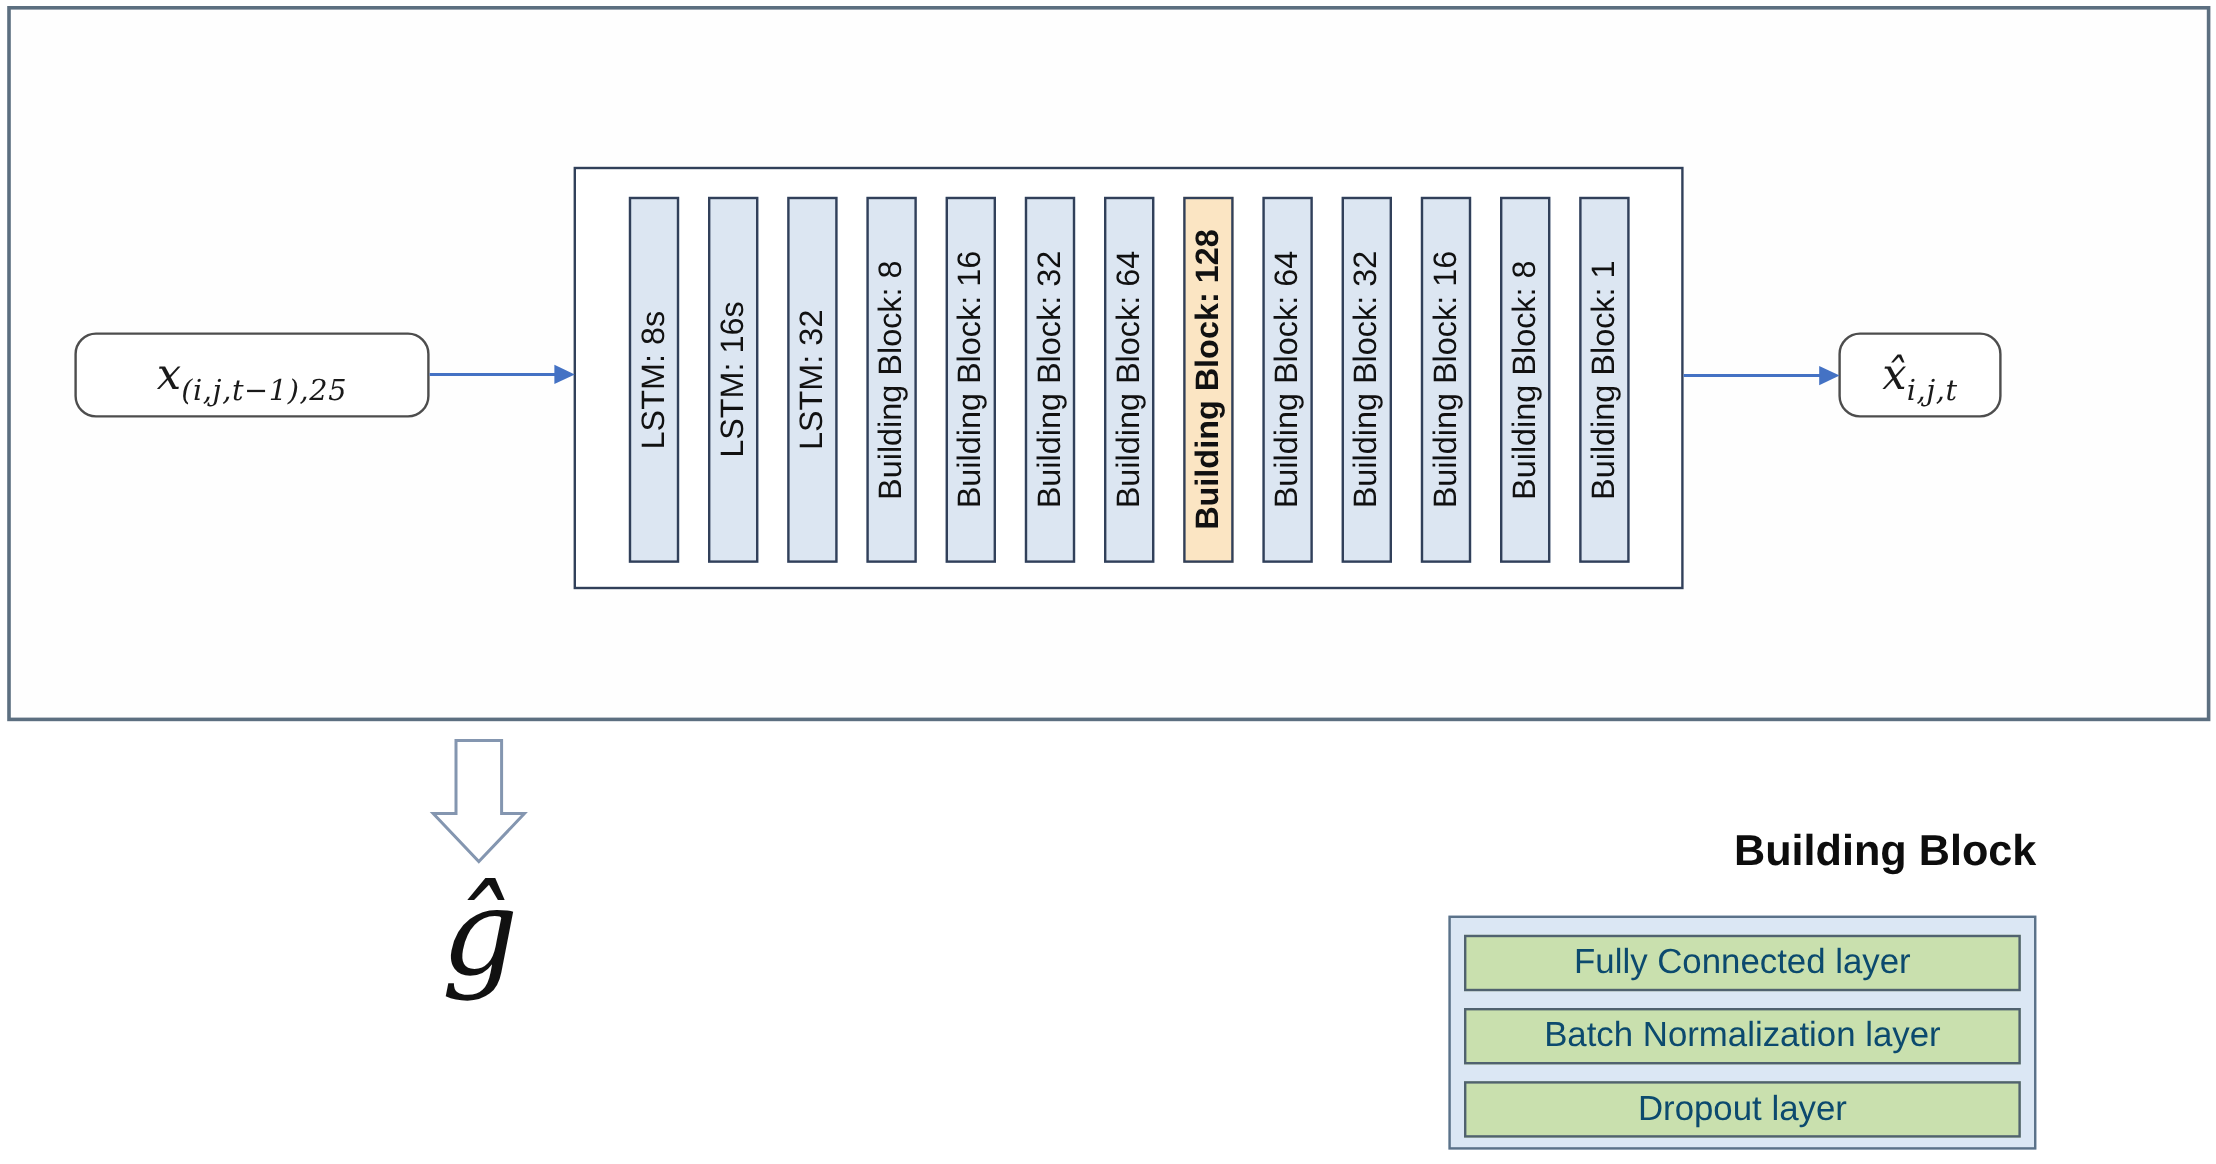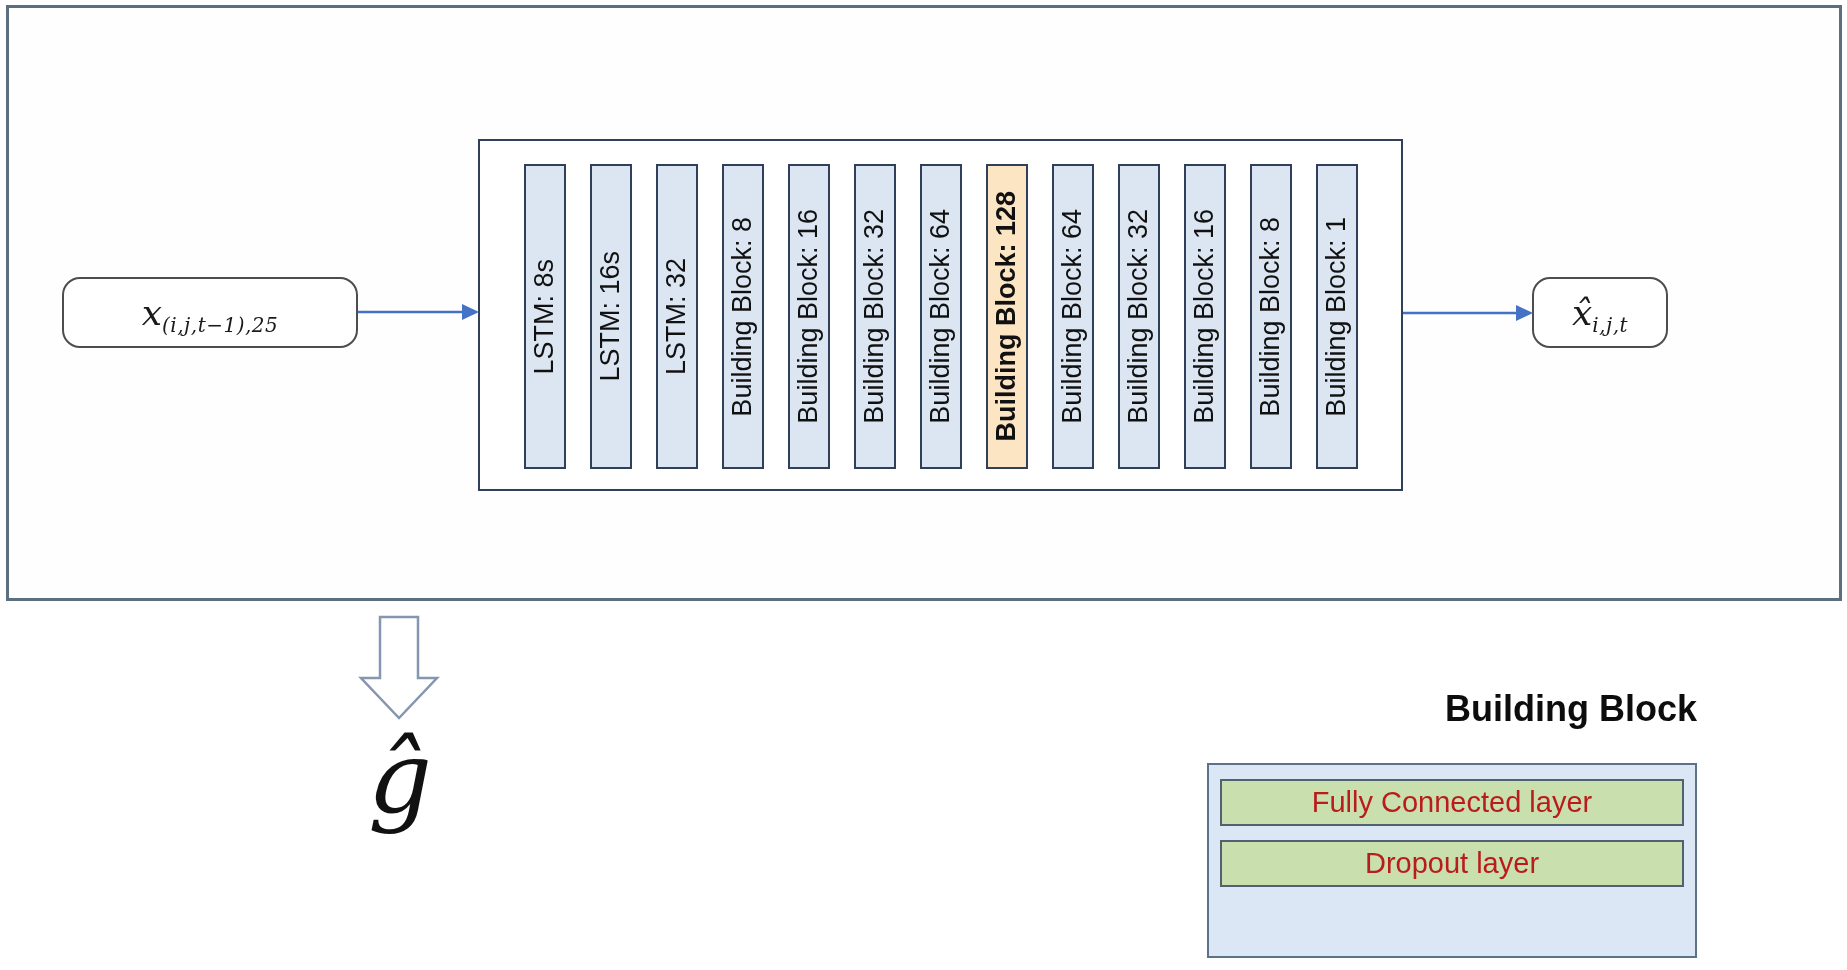--- a/index.html
+++ b/index.html
@@ -17,21 +17,21 @@
 
   
   .io-box{
     background:#ffffff;border:2px solid #4d4d4d;border-radius:18px;
     display:flex;align-items:center;justify-content:center;
     font-family:"DejaVu Serif", serif;font-style:italic;color:#1a1a1a;
   }
   #input-box{left:62px;top:277px;width:296px;height:71px;}
   #output-box{left:1532px;top:277px;width:136px;height:71px;}
   .math-base{font-size:36px;line-height:1;}
-  .math-sub{font-size:20px;line-height:1;position:relative;top:12px;letter-spacing:0.5px;}
+  .math-sub{font-size:24px;line-height:1;position:relative;top:12px;letter-spacing:0.5px;}
 
   
   #main-box{
     left:478px;top:139px;width:925px;height:352px;
     border:2px solid var(--box-border,#31405a);background:#ffffff;
     display:flex;justify-content:center;align-items:flex-start;
     gap:24px;padding-top:23px;
   }
   .bar{
     width:42px;height:305px;flex:0 0 42px;box-sizing:border-box;
@@ -52,21 +52,21 @@
   }
   #legend-box{
     left:1207px;top:763px;width:490px;height:195px;
     background:var(--legend-fill,#dbe7f4);border:2px solid #5b7289;
     display:flex;flex-direction:column;gap:14px;padding:14px 11px 12px 11px;
   }
   .legend-row{
     height:47px;flex:0 0 47px;box-sizing:border-box;
     background:var(--legend-row-fill,#c9e0ae);border:2px solid #50626f;
     display:flex;align-items:center;justify-content:center;
-    font-size:29px;color:#b91c1c;
+    font-size:29px;color:#0c4a6e;
   }
 
   
   #g-hat{
     left:340px;top:712px;width:120px;height:130px;
     display:flex;align-items:center;justify-content:center;
     font-family:"DejaVu Serif", serif;font-style:italic;
     font-size:100px;color:#111;
   }
 
@@ -137,14 +137,15 @@
   <polygon points="1516,305 1533,313 1516,321" fill="#4472c4"></polygon>
   <polygon points="380,617 418,617 418,678 437,678 399,718 361,678 380,678" fill="#ffffff" stroke="#8496b0" stroke-width="2.5" stroke-linejoin="miter"></polygon>
 </svg>
 
 <div id="g-hat" class="abs">ĝ</div>
 
 <div id="legend-title" class="abs">Building Block</div>
 
 <div id="legend-box" class="abs">
     <div class="legend-row">Fully Connected layer</div>
+    <div class="legend-row">Batch Normalization layer</div>
     <div class="legend-row">Dropout layer</div>
   </div>
 
 </body></html>

